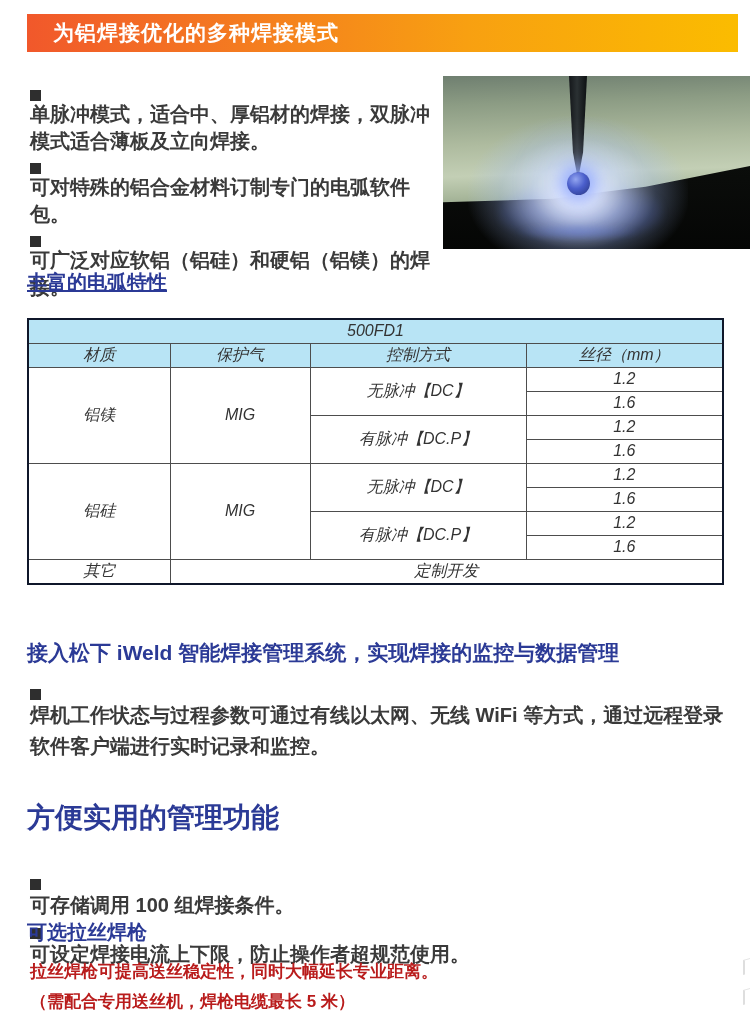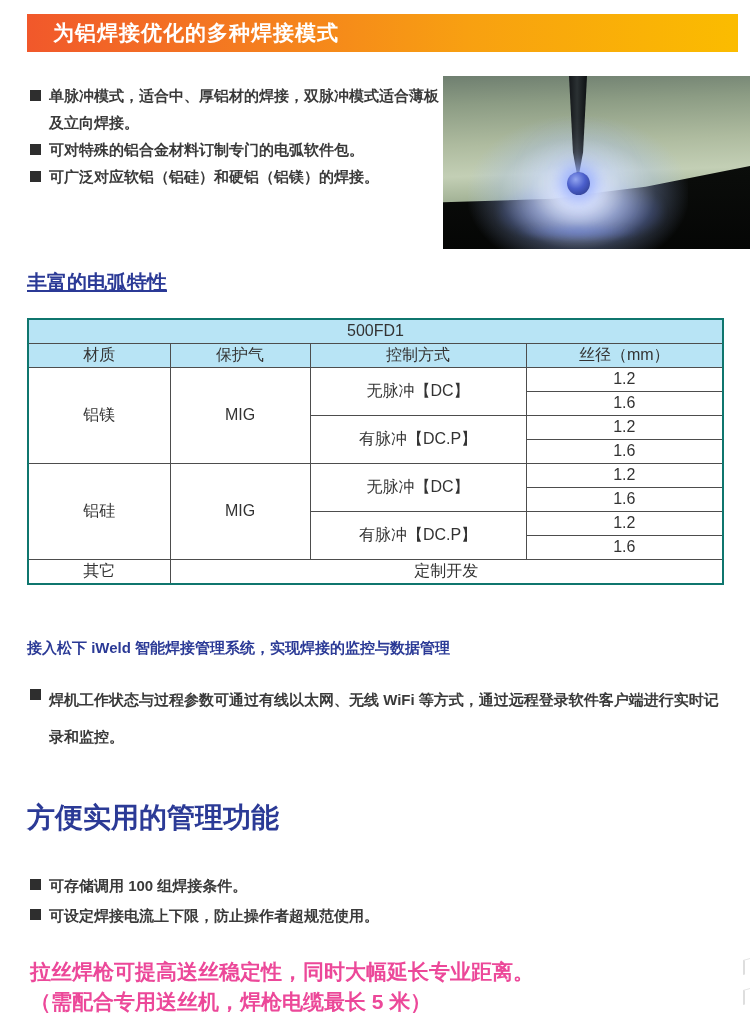--- a/index.html
+++ b/index.html
@@ -29,23 +29,24 @@
     font-weight: 700;
     letter-spacing: 1px;
   }
 
   
   .bullet-list { position: absolute; }
   .bullet-item {
     display: flex;
     align-items: flex-start;
     color: #3a3a3a;
-    font-size: 15px;
+    font-size: 20px;
     font-weight: 600;
     line-height: 27px;
+    flex-direction: column;
   }
   .bullet-square {
     flex: 0 0 11px;
     width: 11px; height: 11px;
     background: #2e2e2e;
     margin: 8px 8px 0 0;
   }
   .bullet-text { flex: 1; }
 
   .intro-list { left: 30px; top: 82px; width: 418px; }
@@ -100,63 +101,63 @@
   }
 
   
   .section-heading {
     position: absolute;
     left: 27px;
     color: #2b3a96;
     font-weight: 700;
   }
   .h-arc   { top: 269px; font-size: 20px; text-decoration: underline; }
-  .h-iweld { top: 639px; font-size: 15px; }
+  .h-iweld { top: 639px; font-size: 21px; }
   .h-mgmt  { top: 799px; font-size: 28px; }
   .h-torch { top: 919px; font-size: 20px; }
 
   
   .spec-table-wrap { position: absolute; left: 27px; top: 318px; }
   table.spec {
     border-collapse: collapse;
     width: 695px;
     table-layout: fixed;
   }
   table.spec td {
     border: 1px solid #4d4d4d;
     text-align: center;
     vertical-align: middle;
     font-size: 16px;
     color: #333333;
     height: 24px;
     padding: 1px 4px;
   }
-  table.spec { border: 2px solid #0f766e; }
+  table.spec { border: 2px solid #0f172a; font-style: italic; }
   td.model-cell, td.hdr-cell {
     background: #b8e4f5;
     height: 27px;
   }
   td.dbl { border-bottom: 5px double #4d4d4d; }
   td.last-row { height: 30px; }
 
   
   .iweld-list { left: 30px; top: 681px; width: 702px; }
-  .iweld-list .bullet-item { line-height: 37px; }
+  .iweld-list .bullet-item { line-height: 31px; }
 
   
   .mgmt-list { left: 30px; top: 840px; width: 702px; margin-top: 31px; }
   .mgmt-list .bullet-item { line-height: 30px; }
 
   
   .torch-text {
     position: absolute;
     left: 30px; top: 957px;
     width: 702px;
-    color: #ec4899;
-    font-size: 21px;
+    color: #b91c1c;
+    font-size: 17px;
     font-weight: 600;
     line-height: 30px;
   }
 
   
   .edge-artifact {
     position: absolute;
     right: 0; top: 955px;
     width: 6px; height: 60px;
     opacity: 0.55;
@@ -282,20 +283,21 @@
     <div class="bullet-item">
       <span class="bullet-square"></span>
       <span class="bullet-text">可存储调用 100 组焊接条件。</span>
     </div>
     <div class="bullet-item">
       <span class="bullet-square"></span>
       <span class="bullet-text">可设定焊接电流上下限，防止操作者超规范使用。</span>
     </div>
   </div>
 
+  <div class="section-heading h-torch">可选拉丝焊枪</div>
   <div class="torch-text">
     <div>拉丝焊枪可提高送丝稳定性，同时大幅延长专业距离。</div>
     <div>（需配合专用送丝机，焊枪电缆最长 5 米）</div>
   </div>
 
   <div class="edge-artifact"></div>
 
 </div>
 
 </body></html>

